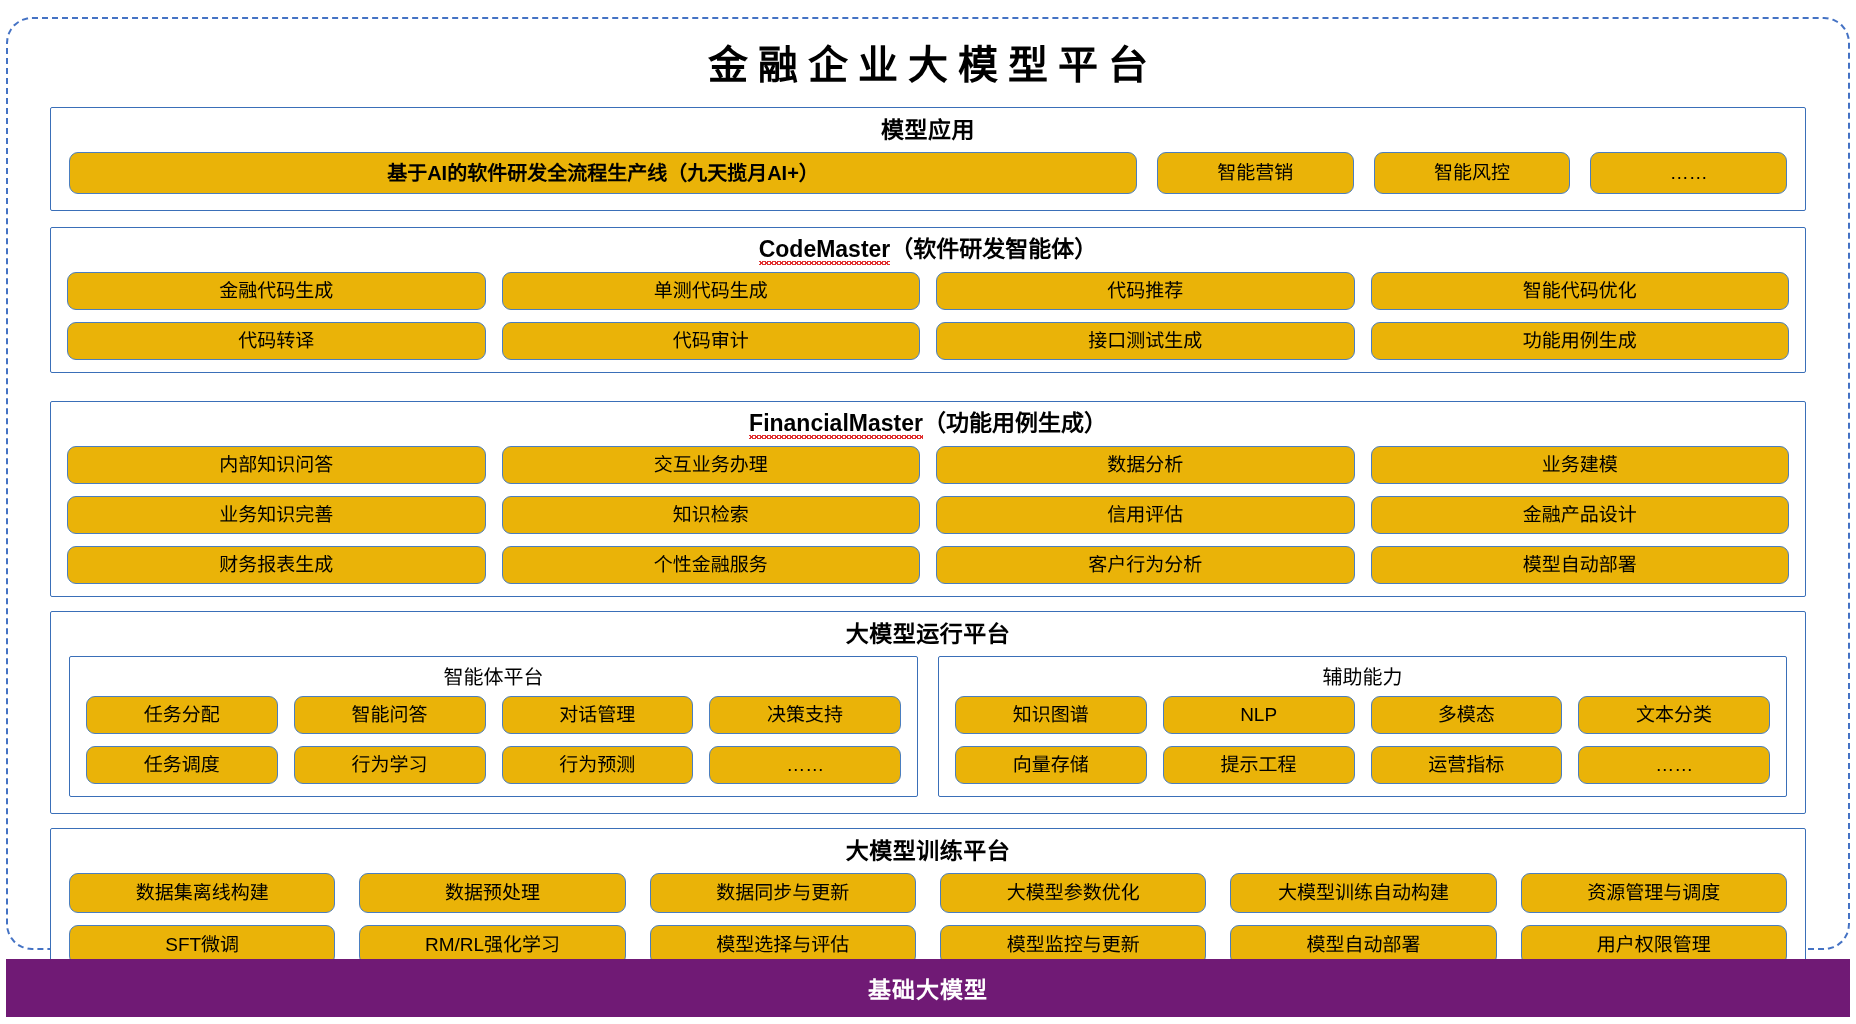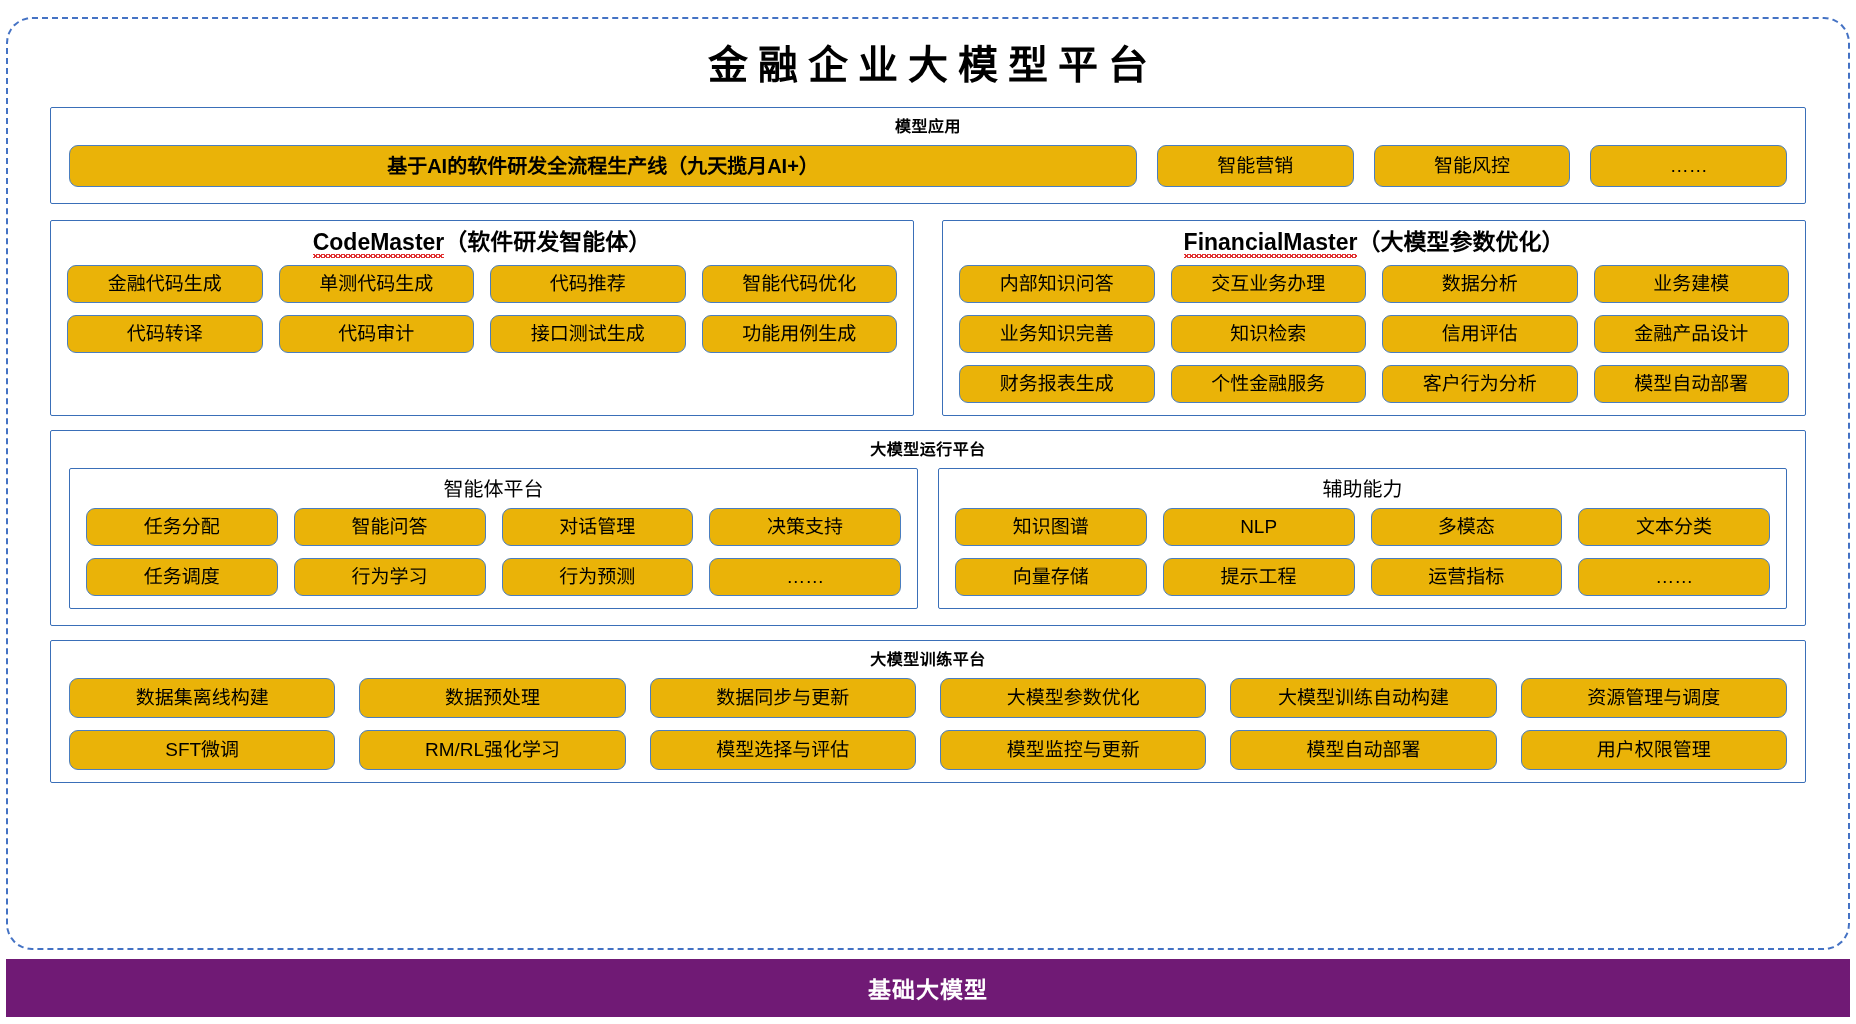--- a/index.html
+++ b/index.html
@@ -43,21 +43,21 @@
 
   
   .panel {
     border: 1.5px solid #3a6fb8;
     background: #ffffff;
     border-radius: 2px;
   }
 
   .panel-title {
     text-align: center;
-    font-size: 16px;
+    font-size: 23px;
     font-weight: 700;
     letter-spacing: .5px;
     line-height: 1;
     padding: 11px 0 10px;
   }
 
   .sub-title {
     text-align: center;
     font-size: 20px;
     font-weight: 400;
@@ -99,20 +99,21 @@
     align-items: stretch;
   }
   .apps-row .pill-main   { flex: 0 0 1068px; height: 42px; }
   .apps-row .pill-small  { flex: 1 1 0; height: 42px; }
 
   
   .sec-agents {
     display: flex;
     gap: 28px;
     margin: 16px 42px 0;
+    flex-direction: column;
   }
   .sec-agents > .panel { flex: 1 1 0; }
   .agent-head {
     text-align: center;
     font-size: 23px;
     font-weight: 700;
     line-height: 1;
     padding: 10px 0 11px;
   }
   .spell {
@@ -198,21 +199,21 @@
       <div class="pill-row">
         <div class="pill">代码转译</div>
         <div class="pill">代码审计</div>
         <div class="pill">接口测试生成</div>
         <div class="pill">功能用例生成</div>
       </div>
     </div>
 
     <div class="panel">
       <div class="agent-head">
-        <span class="spell">FinancialMaster</span><span>（大模型参数优化）</span>
+        <span class="spell">FinancialMaster</span><span>（功能用例生成）</span>
       </div>
       <div class="pill-row">
         <div class="pill">内部知识问答</div>
         <div class="pill">交互业务办理</div>
         <div class="pill">数据分析</div>
         <div class="pill">业务建模</div>
       </div>
       <div class="pill-row">
         <div class="pill">业务知识完善</div>
         <div class="pill">知识检索</div>

